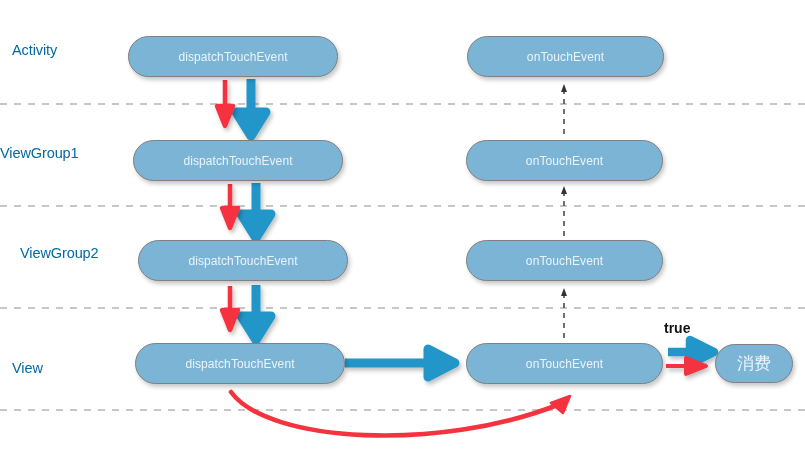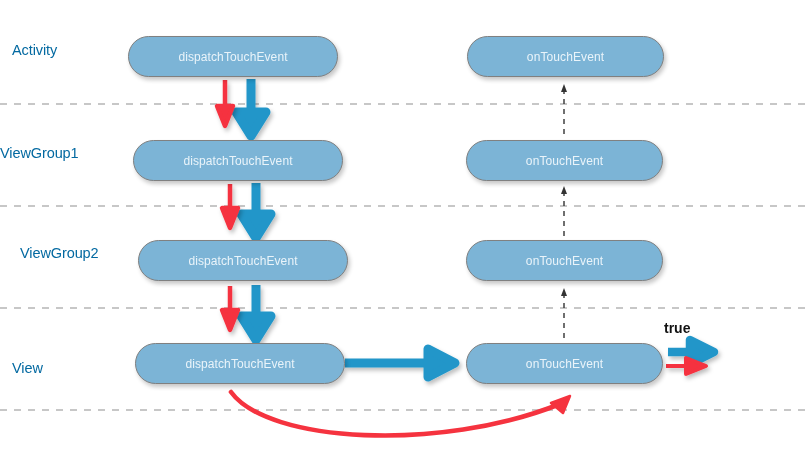--- a/index.html
+++ b/index.html
@@ -136,16 +136,17 @@
   <div class="pill" style="left:128px; top:36px; width:210px; height:41px;">dispatchTouchEvent</div>
   <div class="pill" style="left:133px; top:140px; width:210px; height:41px;">dispatchTouchEvent</div>
   <div class="pill" style="left:138px; top:240px; width:210px; height:41px;">dispatchTouchEvent</div>
   <div class="pill" style="left:135px; top:343px; width:210px; height:41px;">dispatchTouchEvent</div>
 
   <div class="pill" style="left:467px; top:36px; width:197px; height:41px;">onTouchEvent</div>
   <div class="pill" style="left:466px; top:140px; width:197px; height:41px;">onTouchEvent</div>
   <div class="pill" style="left:466px; top:240px; width:197px; height:41px;">onTouchEvent</div>
   <div class="pill" style="left:466px; top:343px; width:197px; height:41px;">onTouchEvent</div>
 
+  <div class="pill cjk" style="left:715px; top:344px; width:78px; height:39px;">消费</div>
 
   <div class="edge-label" style="left:664px; top:320px;">true</div>
 
 </div>
 
 </body></html>

